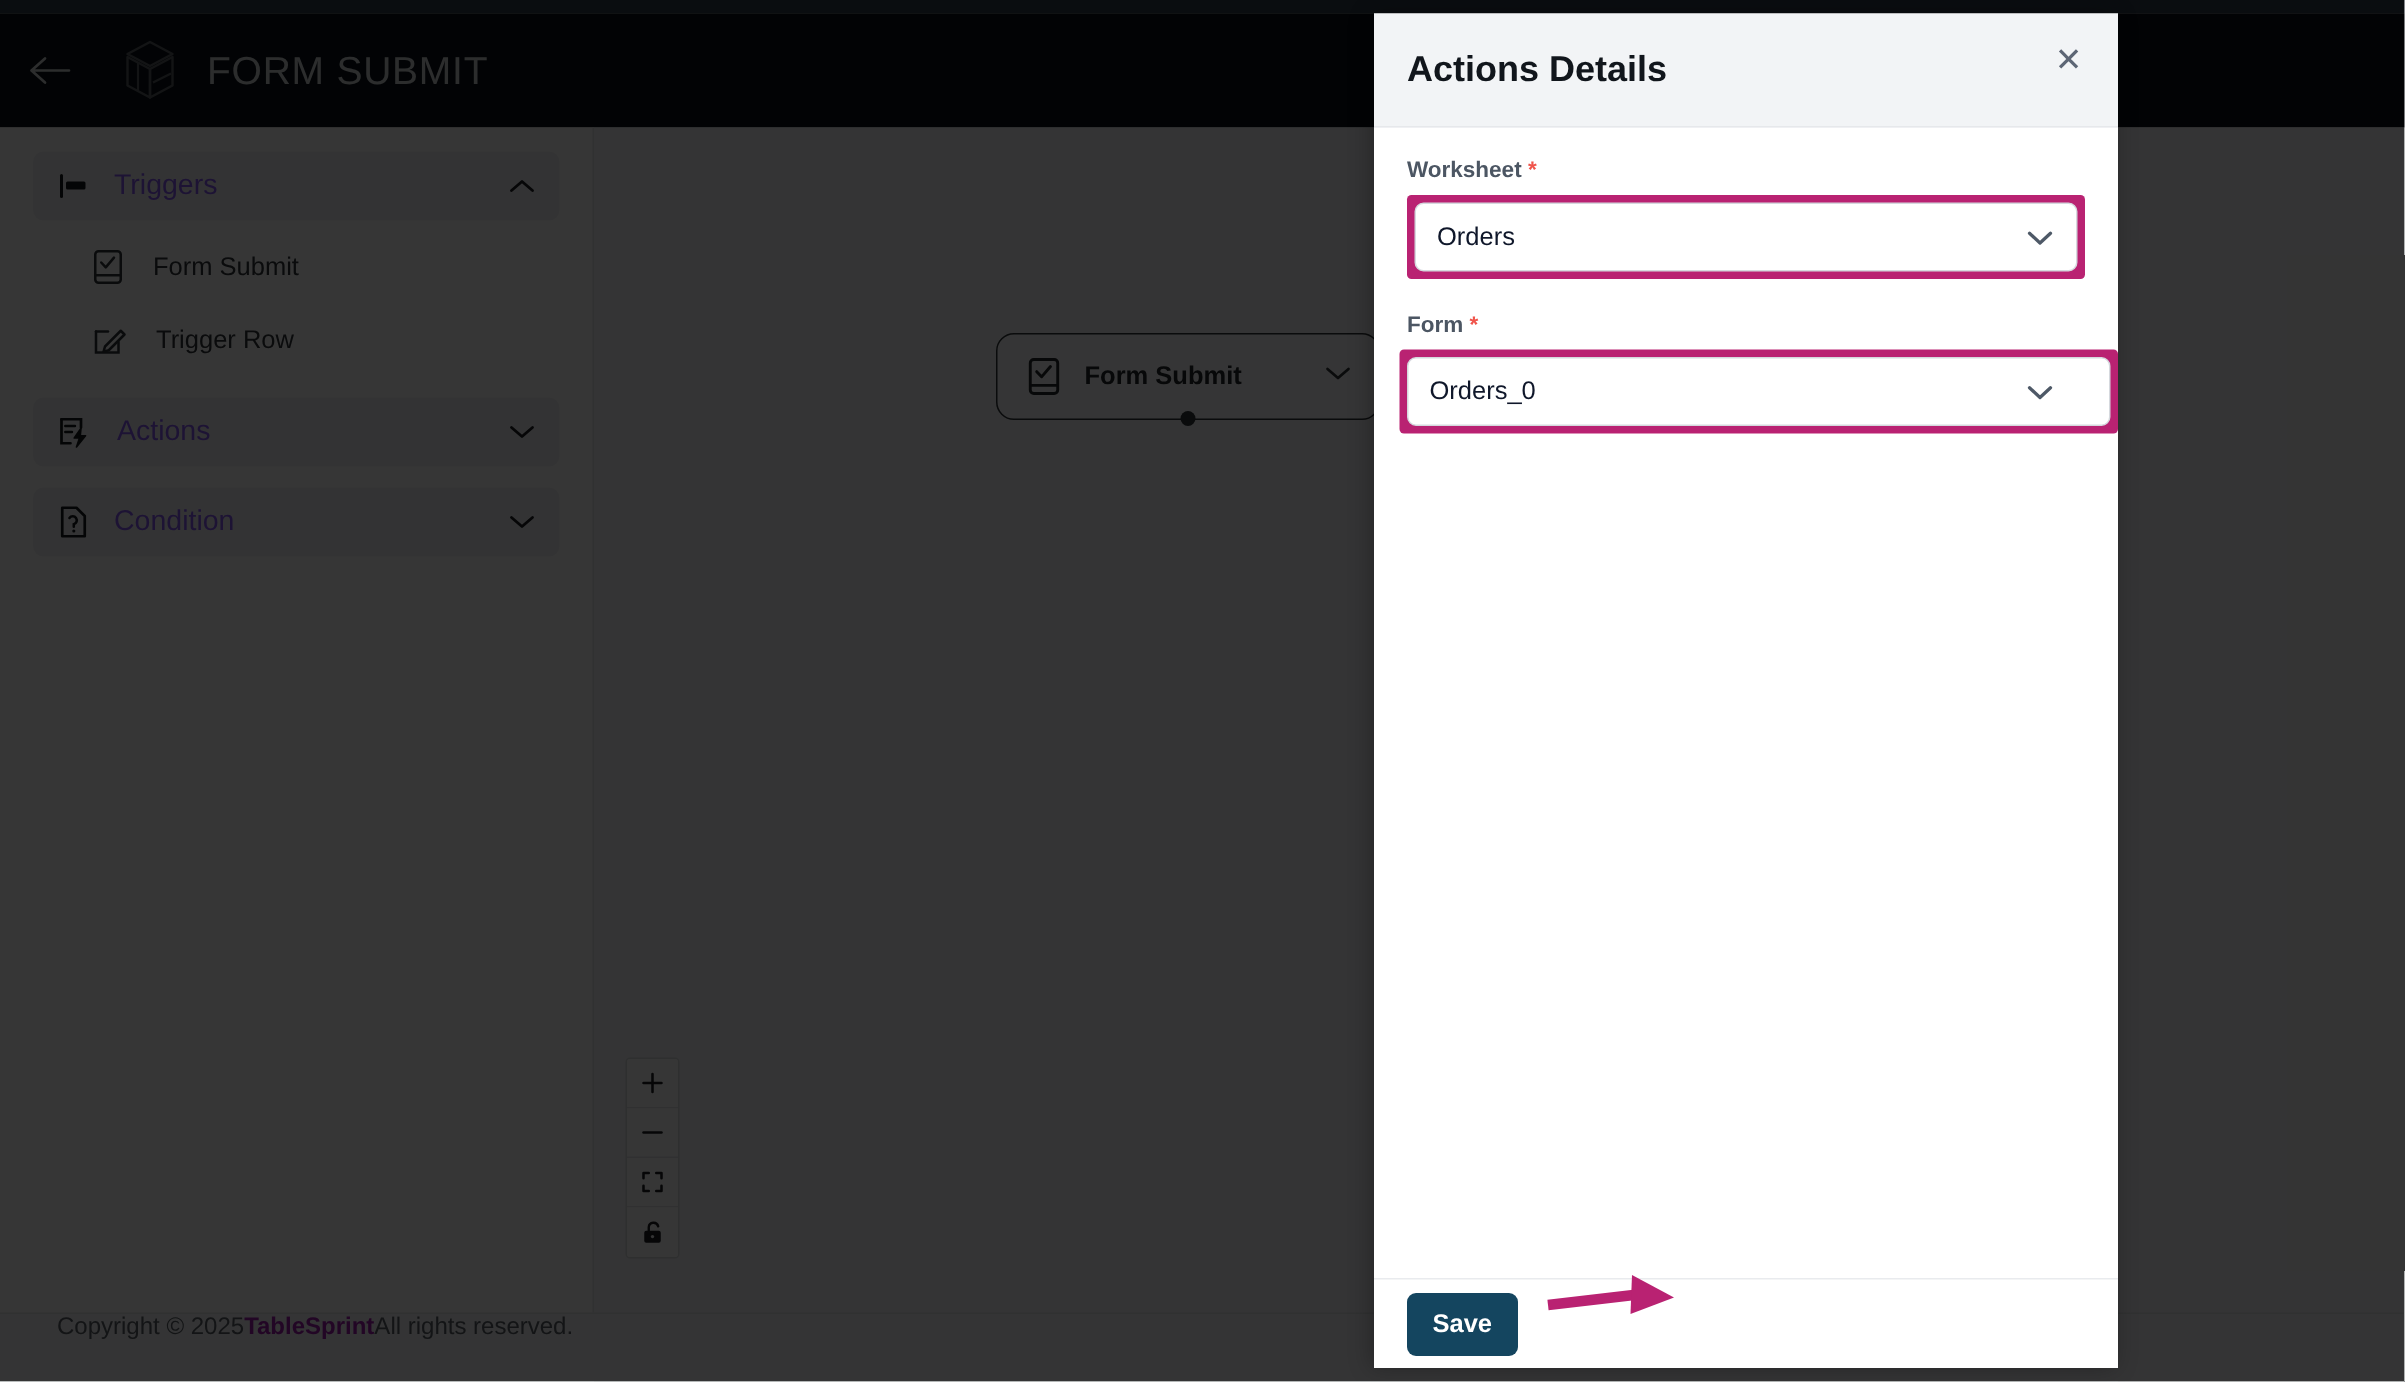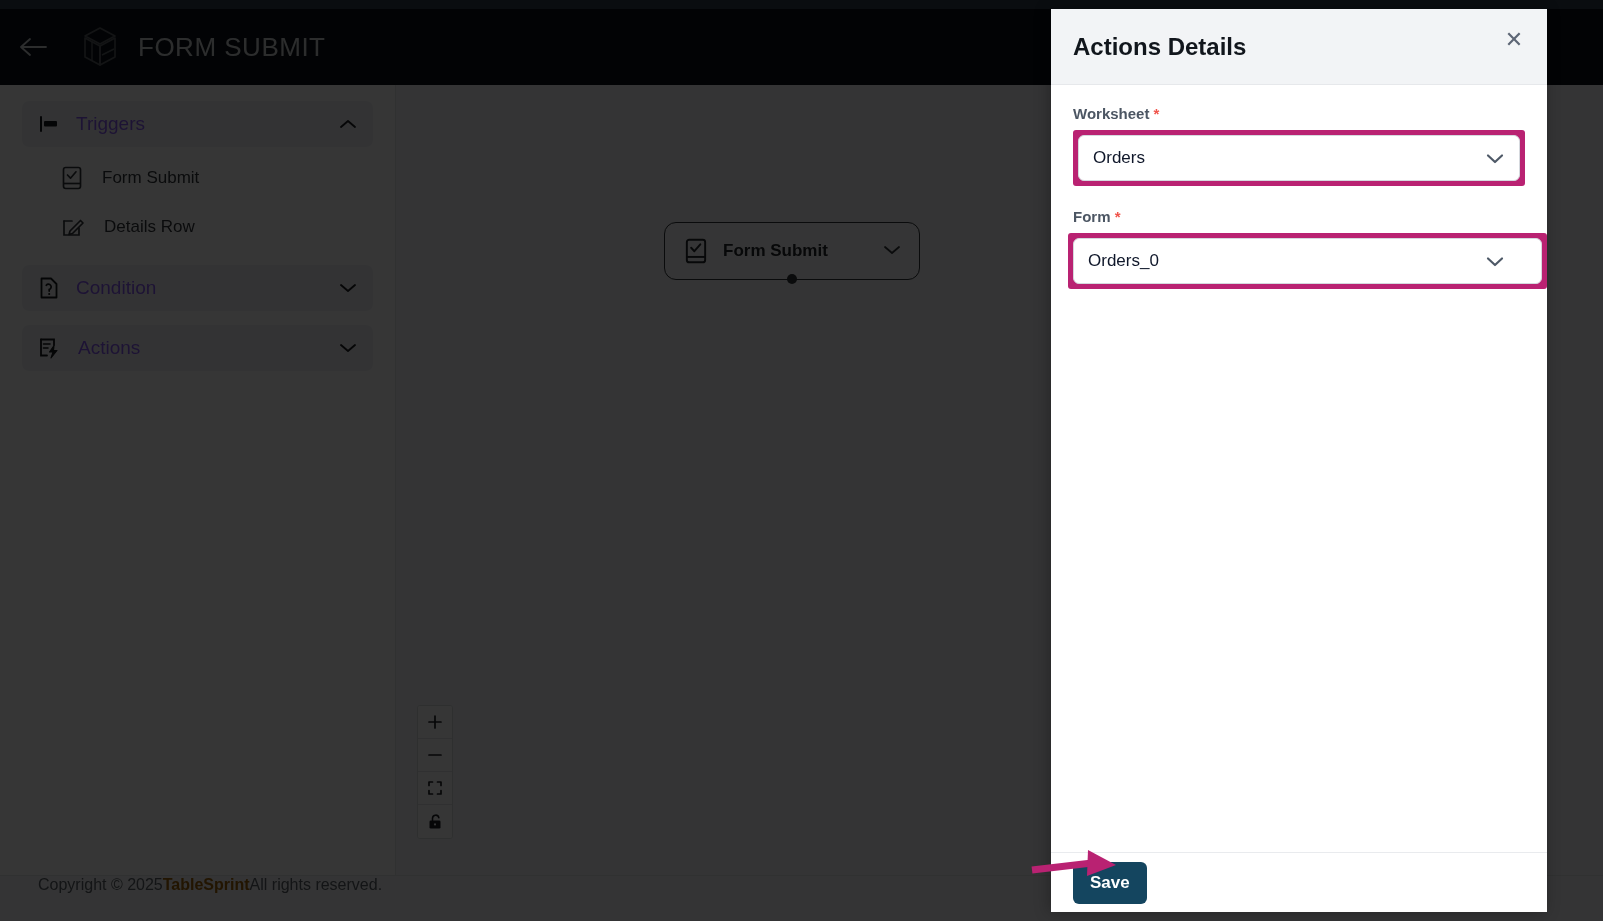--- a/index.html
+++ b/index.html
@@ -3,21 +3,21 @@
 <meta charset="utf-8">
 <title>Trigger Details</title>
 <style>
   * { box-sizing: border-box; margin: 0; padding: 0; }
   html, body {
     width: 1603px; height: 921px;
     font-family: "Liberation Sans", "DejaVu Sans", sans-serif;
     overflow: hidden;
     background: #ffffff;
   }
-  #root { position: relative; width: 1547px; height: 921px; }
+  #root { position: relative; width: 1412px; height: 921px; }
 
   
   .app-layer { position: absolute; inset: 0; background: #f4f5f7; }
 
   .top-strip {
     position: absolute; left: 0; top: 0; width: 1603px; height: 9px;
     background: #333f4f;
   }
   .app-header {
     position: absolute; left: 0; top: 9px; width: 1603px; height: 76px;
@@ -85,21 +85,21 @@
     border-bottom: 1px solid #e2e4e7; cursor: pointer; background: #fff;
   }
   .cc-btn:last-child { border-bottom: none; }
 
   .footer {
     position: absolute; left: 0; bottom: 0; width: 1603px; height: 46px;
     background: #f4f5f7; border-top: 1px solid #e3e5e8;
     display: flex; padding-left: 38px;
     font-size: 16px; color: #5b6168;
   }
-  .footer b { color: #a16207; font-weight: 700; }
+  .footer b { color: #a21caf; font-weight: 700; }
 
   
   .dim-overlay {
     position: absolute; left: 0; top: 0; width: 1603px; height: 921px;
     background: rgba(0,0,0,0.79);
     pointer-events: none;
   }
 
   
   .drawer {
@@ -209,49 +209,49 @@
             <span class="si-label">Form Submit</span>
           </div>
 
 
           <div class="sub-item">
             <svg width="26" height="24" viewBox="0 0 26 24">
               <path d="M4 6 V20 H19 V13" fill="none" stroke="#33373c" stroke-width="1.7" stroke-linecap="round"></path>
               <path d="M4 6 H12" stroke="#33373c" stroke-width="1.7" stroke-linecap="round"></path>
               <path d="M10 16 L20.5 5.5 L23 8 L12.5 18.5 L9 19.5 Z" fill="none" stroke="#33373c" stroke-width="1.7" stroke-linejoin="round"></path>
             </svg>
-            <span class="si-label">Details Row</span>
-          </div>
-        </div>
-
-        <div class="group-block">
-          <div class="group-head">
-            <svg width="22" height="24" viewBox="0 0 22 24">
-              <path d="M3.5 2.5 H13 L18.5 8 V21.5 H3.5 Z" fill="none" stroke="#17191c" stroke-width="1.8" stroke-linejoin="round"></path>
-              <path d="M8.3 9.3 a2.7 2.7 0 1 1 2.9 4.2 v1.6" fill="none" stroke="#17191c" stroke-width="1.7" stroke-linecap="round"></path>
-              <circle cx="11.2" cy="18" r="1.05" fill="#17191c"></circle>
-            </svg>
-            <span class="gh-label">Condition</span>
-            <span class="chev">
-              <svg width="18" height="12" viewBox="0 0 18 12">
-                <path d="M2 3 L9 9 L16 3" stroke="#1c1f23" stroke-width="1.9" fill="none" stroke-linecap="round" stroke-linejoin="round"></path>
-              </svg>
-            </span>
+            <span class="si-label">Trigger Row</span>
           </div>
         </div>
 
         <div class="group-block">
           <div class="group-head">
             <svg width="24" height="24" viewBox="0 0 24 24">
               <path d="M3 3.5 H16 V9" fill="none" stroke="#17191c" stroke-width="1.8" stroke-linecap="round"></path>
               <path d="M3 3.5 V19.5 H9" fill="none" stroke="#17191c" stroke-width="1.8" stroke-linecap="round"></path>
               <path d="M5.5 8 H12 M5.5 12 H10" stroke="#17191c" stroke-width="1.6" stroke-linecap="round"></path>
               <path d="M16 9.5 L11.5 16 H15 L13 22 L19 14.5 H15.5 Z" fill="#17191c" stroke="#17191c" stroke-width="1.1" stroke-linejoin="round"></path>
             </svg>
             <span class="gh-label">Actions</span>
+            <span class="chev">
+              <svg width="18" height="12" viewBox="0 0 18 12">
+                <path d="M2 3 L9 9 L16 3" stroke="#1c1f23" stroke-width="1.9" fill="none" stroke-linecap="round" stroke-linejoin="round"></path>
+              </svg>
+            </span>
+          </div>
+        </div>
+
+        <div class="group-block">
+          <div class="group-head">
+            <svg width="22" height="24" viewBox="0 0 22 24">
+              <path d="M3.5 2.5 H13 L18.5 8 V21.5 H3.5 Z" fill="none" stroke="#17191c" stroke-width="1.8" stroke-linejoin="round"></path>
+              <path d="M8.3 9.3 a2.7 2.7 0 1 1 2.9 4.2 v1.6" fill="none" stroke="#17191c" stroke-width="1.7" stroke-linecap="round"></path>
+              <circle cx="11.2" cy="18" r="1.05" fill="#17191c"></circle>
+            </svg>
+            <span class="gh-label">Condition</span>
             <span class="chev">
               <svg width="18" height="12" viewBox="0 0 18 12">
                 <path d="M2 3 L9 9 L16 3" stroke="#1c1f23" stroke-width="1.9" fill="none" stroke-linecap="round" stroke-linejoin="round"></path>
               </svg>
             </span>
           </div>
         </div>
       </div>
 
       <div class="canvas">

